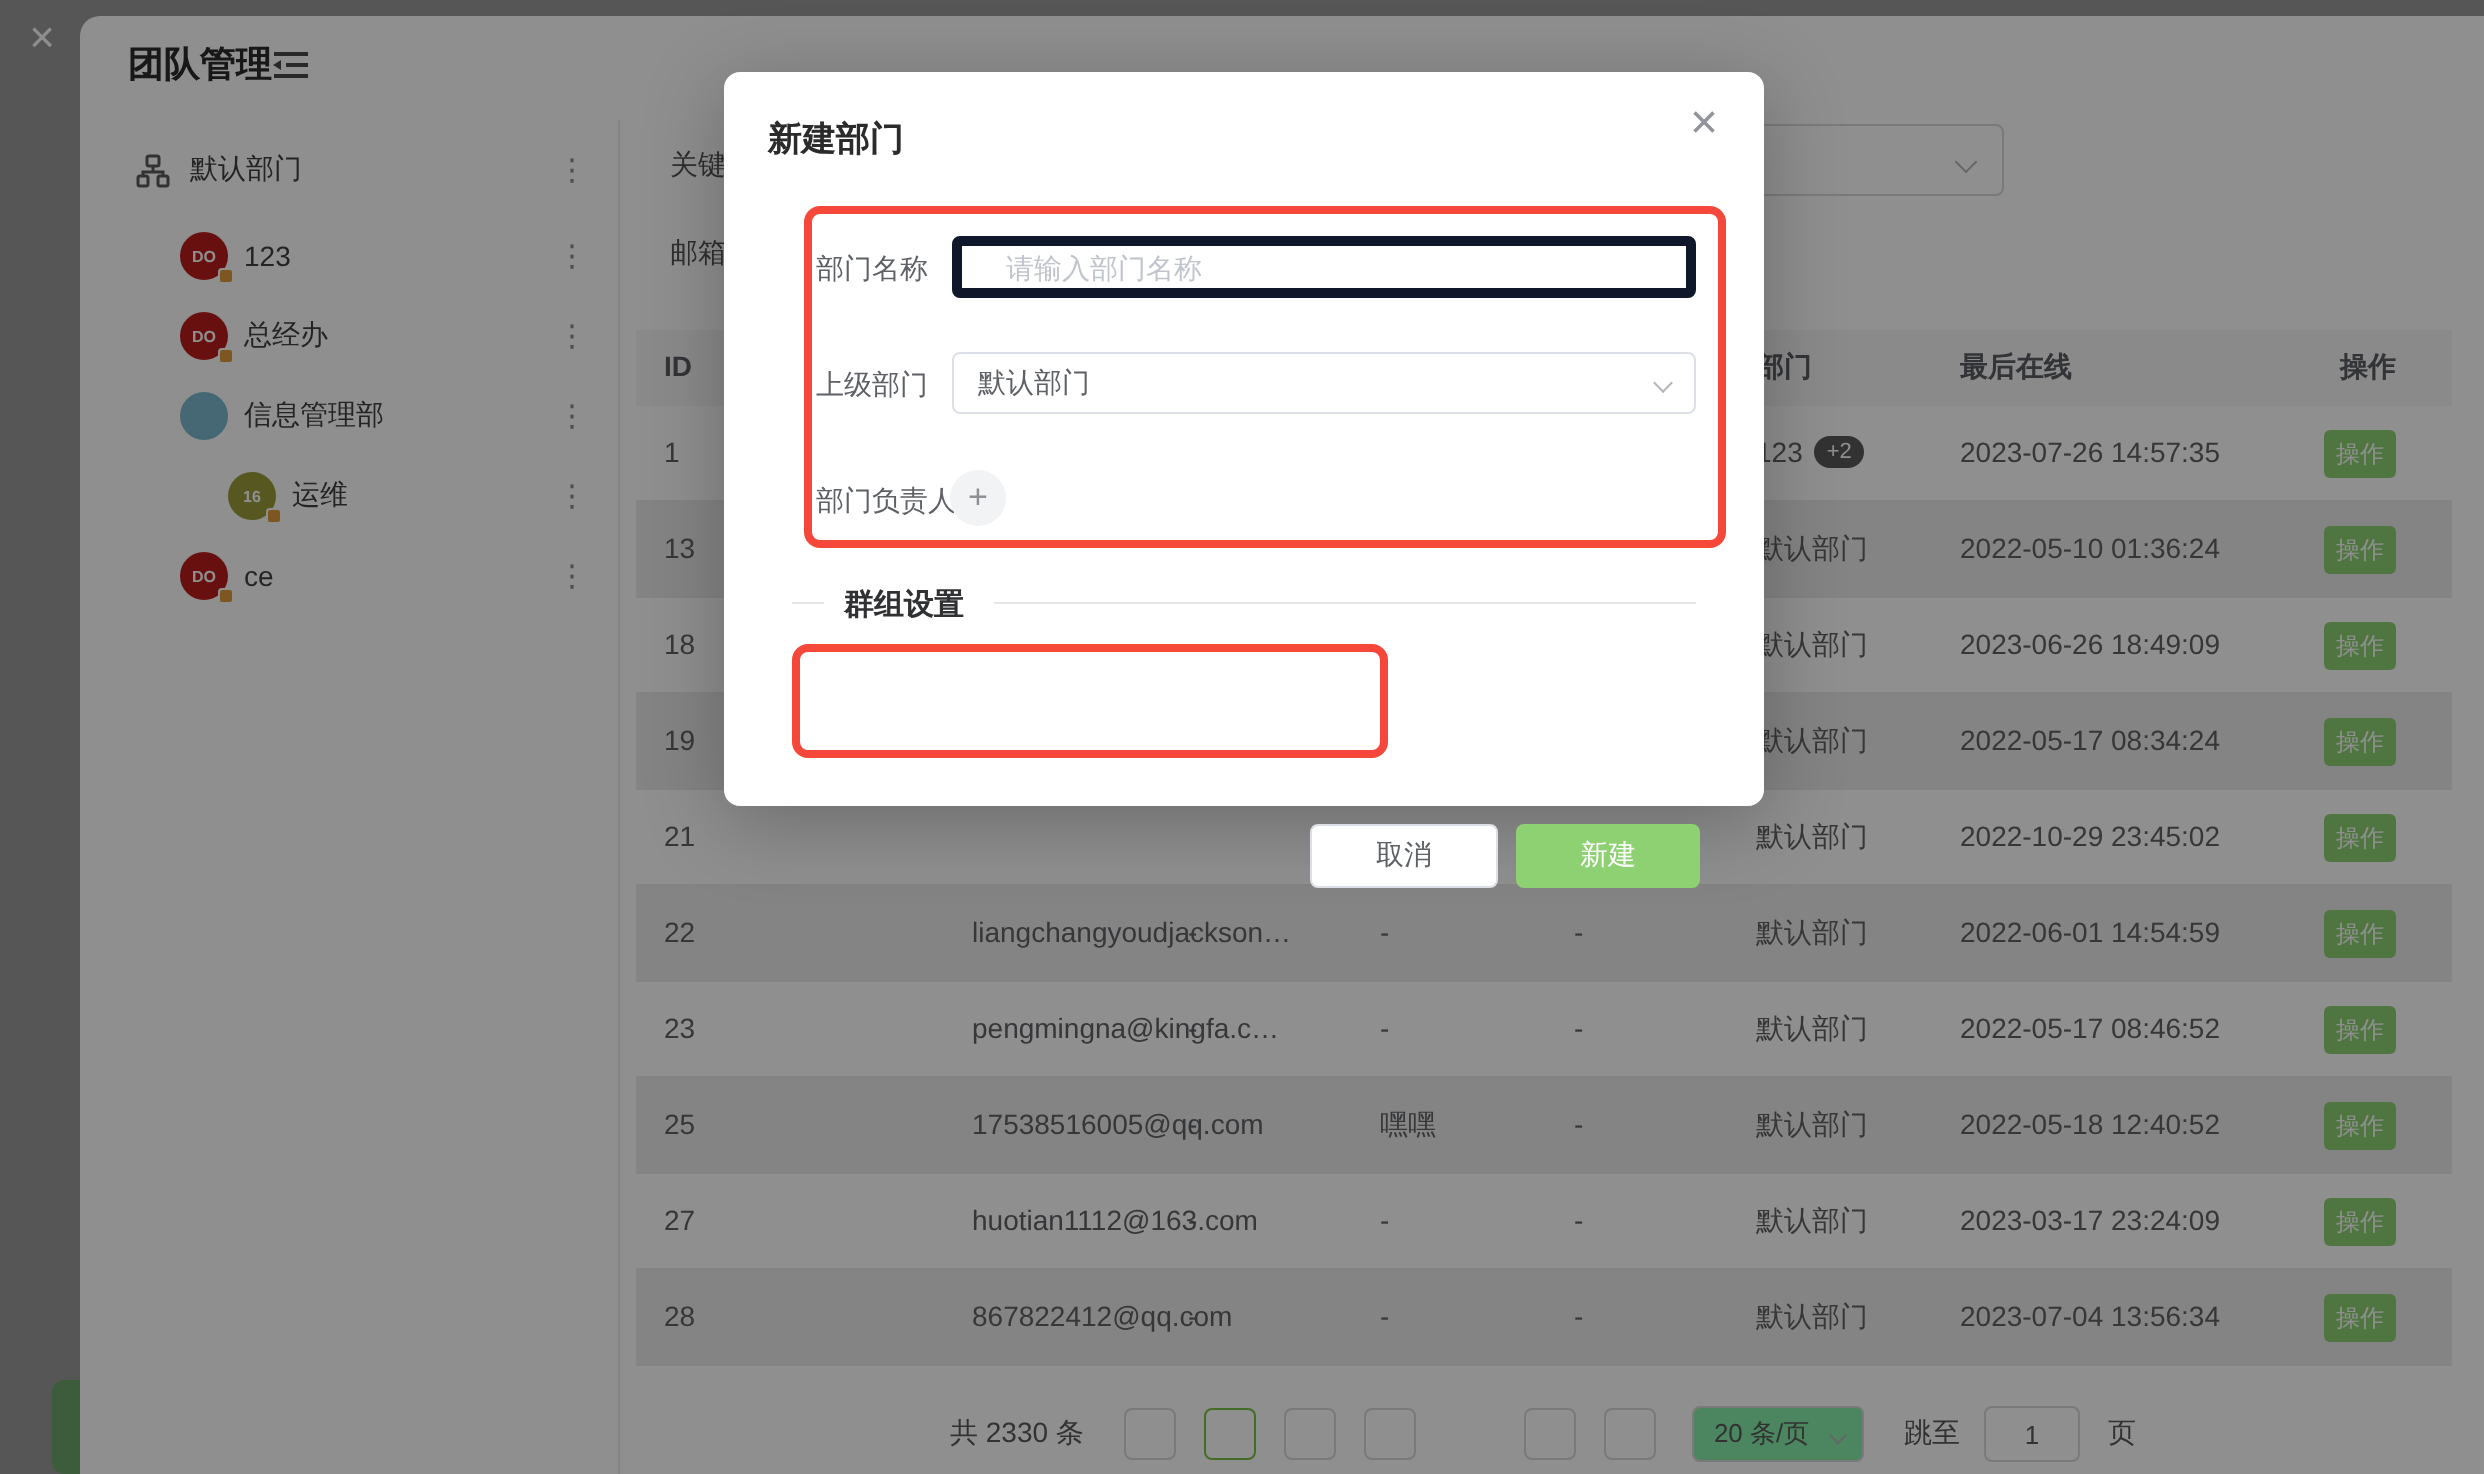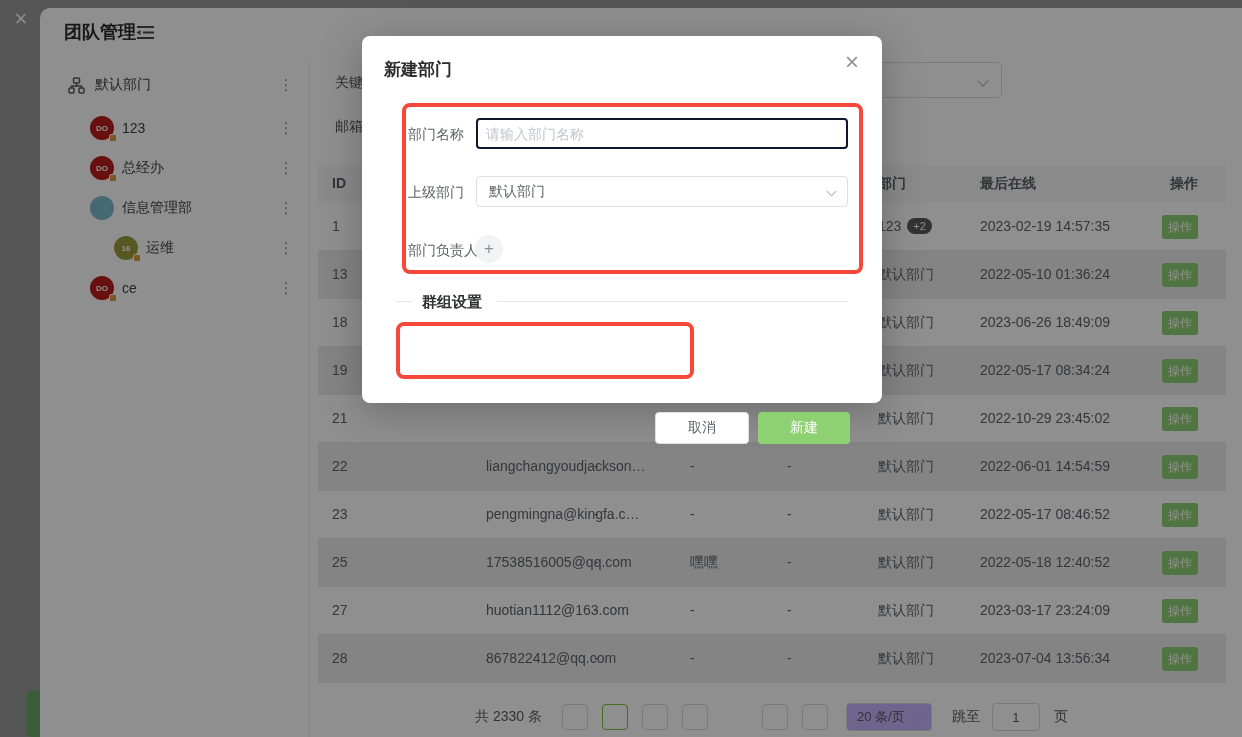--- a/index.html
+++ b/index.html
@@ -62,39 +62,39 @@
   .op-btn { position:absolute; right:28px; top:12px; width:36px; height:24px; background:#8ed173; color:#fff; font-size:12px; border:none; border-radius:3px; cursor:pointer; }
 
   
   .pagination { position:absolute; left:278px; top:694px; width:908px; height:30px; display:flex; align-items:center; }
   .pg-total { margin-left:157px; color:#595959; }
   .pg-pages { display:flex; align-items:center; gap:14px; margin-left:20px; }
   .pg-btn { min-width:26px; height:26px; border:1px solid #d9d9d9; border-radius:4px; background:#fff; color:#595959; font-size:13px; display:flex; align-items:center; justify-content:center; padding:0 6px; cursor:pointer; }
   .pg-btn.active { border-color:#7ac143; color:#7ac143; }
   .pg-btn.nav { color:#a8a8a8; }
   .pg-btn.ellipsis { border:none; color:#b5b5b5; }
-  .pg-size { position:relative; margin-left:18px; width:86px; height:28px; border:1px solid #d9d9d9; border-radius:4px; background:#c4b5fd; font-size:13px; color:#595959; display:flex; align-items:center; padding-left:10px; cursor:pointer; }
+  .pg-size { position:relative; margin-left:18px; width:86px; height:28px; border:1px solid #d9d9d9; border-radius:4px; background:#86efac; font-size:13px; color:#595959; display:flex; align-items:center; padding-left:10px; cursor:pointer; }
   .pg-size .chev { position:absolute; right:9px; top:11px; width:6px; height:6px; }
   .pg-jump-label { margin-left:20px; color:#595959; }
   .pg-jump-input { margin-left:12px; width:48px; height:28px; border:1px solid #d9d9d9; border-radius:4px; text-align:center; color:#595959; font-size:13px; }
   .pg-jump-suffix { margin-left:14px; color:#595959; }
 
   
   .dim { position:absolute; inset:0; background:rgba(0,0,0,0.44); z-index:50; }
 
   
   .modal { position:absolute; left:362px; top:36px; width:520px; height:367px; background:#fff; border-radius:8px; box-shadow:0 8px 40px rgba(0,0,0,0.25); z-index:60; }
   .modal-title { position:absolute; left:22px; top:22px; font-size:17px; font-weight:bold; color:#2b2b2b; }
   .modal-close { position:absolute; right:18px; top:14px; width:24px; height:24px; color:#909399; font-size:24px; line-height:24px; text-align:center; cursor:pointer; }
   .modal-close::before { content:"×"; }
   .hl-box { position:absolute; border:4px solid #f5483b; border-radius:8px; pointer-events:none; z-index:5; }
   .hl-1 { left:40px; top:67px; width:461px; height:171px; }
   .hl-2 { left:34px; top:286px; width:298px; height:57px; }
   .m-label { position:absolute; left:46px; color:#5e6166; }
-  .m-input { position:absolute; left:114px; width:372px; height:31px; border:2px solid #0f172a; border-radius:4px; padding:0 8px; font-size:14px; color:#303133; }
+  .m-input { position:absolute; left:114px; width:372px; height:31px; border:5px solid #0f172a; border-radius:4px; padding:0 22px; font-size:14px; color:#303133; }
   .m-input::placeholder { color:#c0c4cc; }
   .m-select { position:absolute; left:114px; width:372px; height:31px; border:1px solid #dcdfe6; border-radius:4px; background:#fff; display:flex; align-items:center; padding:0 12px; color:#5e6166; cursor:pointer; }
   .m-select .chev { position:absolute; right:12px; width:7px; height:7px; }
   .leader-add { position:absolute; left:113px; top:199px; width:28px; height:28px; border-radius:50%; background:#f2f3f5; border:none; color:#8c8f94; font-size:17px; cursor:pointer; }
   .section { position:absolute; left:0; top:257px; width:520px; height:18px; }
   .section .line { position:absolute; top:8px; height:1px; background:#e6e6e6; }
   .section .l-left { left:34px; width:16px; }
   .section .l-right { left:135px; width:351px; }
   .section .sec-title { position:absolute; left:60px; top:0; font-size:15px; font-weight:bold; color:#303133;text-align:center; }
   .radio-row { position:absolute; left:0; top:304px; width:520px; height:18px; }
@@ -209,21 +209,21 @@
       <div class="trow">
             <span class="cell c-id">1</span>
             <span class="cell c-mail"></span>
             <span class="cell c-1"></span>
             <span class="cell c-2"></span>
             <span class="cell c-3"></span>
             <span class="cell c-dept">
               <span>123</span>
               <span class="dept-badge">+2</span>
             </span>
-            <span class="cell c-last">2023-02-19 14:57:35</span>
+            <span class="cell c-last">2023-07-26 14:57:35</span>
             <button class="op-btn">操作</button>
           </div>
           <div class="trow">
             <span class="cell c-id">13</span>
             <span class="cell c-mail"></span>
             <span class="cell c-1"></span>
             <span class="cell c-2"></span>
             <span class="cell c-3"></span>
             <span class="cell c-dept">
               <span>默认部门</span>

